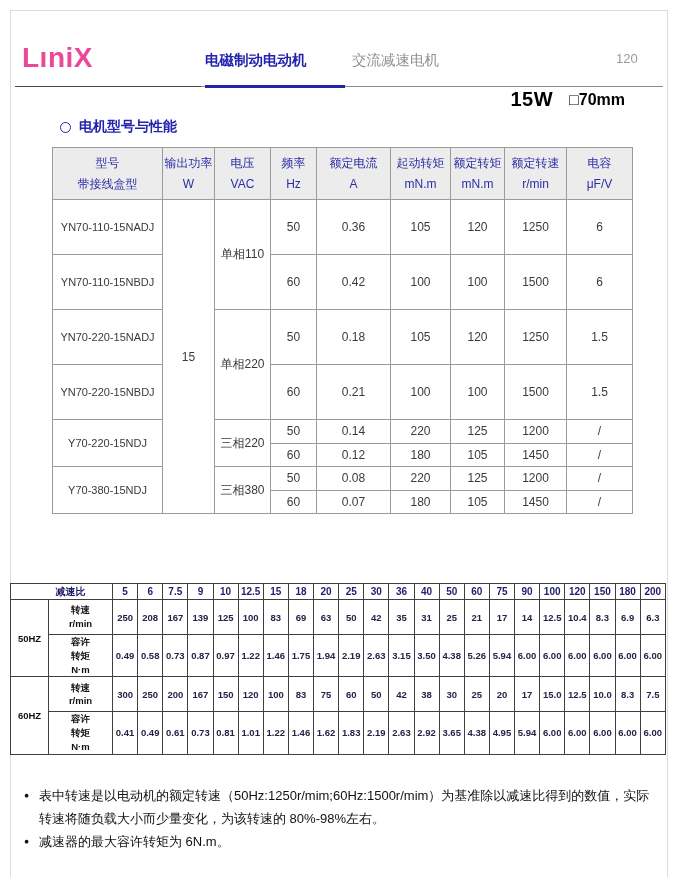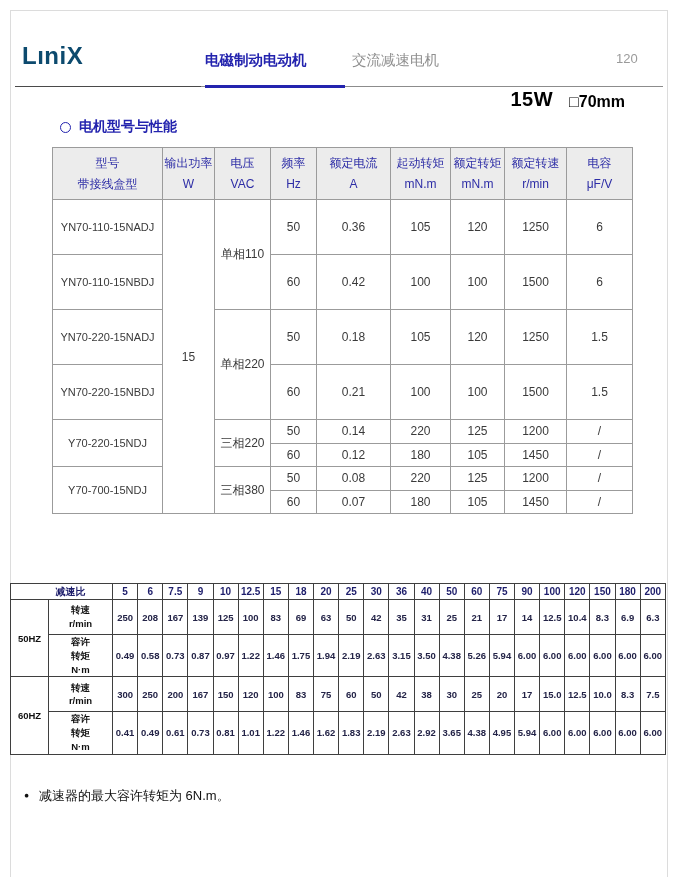--- a/index.html
+++ b/index.html
@@ -2,30 +2,30 @@
 <html><head>
 <meta charset="utf-8">
 <style>
   * { margin:0; padding:0; box-sizing:border-box; }
   html,body { width:678px; height:877px; background:#ffffff; font-family:"Liberation Sans","DejaVu Sans",sans-serif; }
   .page { position:relative; width:678px; height:877px; background:#fff; overflow:hidden; }
   .page-frame { position:absolute; left:10px; top:10px; width:658px; height:867px;
     border:1px solid #dcdcdc; border-bottom:none; pointer-events:none; }
 
   
-  .brand { position:absolute; left:22px; top:42px; font-size:24px; font-weight:900;
-    color:#0c4a6e; letter-spacing:.5px; }
+  .brand { position:absolute; left:22px; top:42px; font-size:28px; font-weight:900;
+    color:#ec4899; letter-spacing:.5px; }
   .tab-active { position:absolute; left:205px; top:51px; font-size:14.5px; font-weight:700; color:#2323ae; }
   .tab-inactive { position:absolute; left:352px; top:51px; font-size:14.5px; color:#8f8f8f; }
   .page-num { position:absolute; left:616px; top:51px; font-size:13px; color:#9a9a9a; }
   .header-rule { position:absolute; left:15px; top:86px; width:648px; height:1px; background:#8c8c8c; }
   .header-rule-dark { position:absolute; left:15px; top:86px; width:186px; height:1px; background:#4a4a4a; }
   .tab-underline { position:absolute; left:205px; top:85px; width:140px; height:3px; background:#2323ae; }
 
-  .size-title { position:absolute; top:88px; right:53px; display:flex; align-items:flex-end; gap:16px; color:#000; }
+  .size-title { position:absolute; top:88px; right:53px; display:flex; align-items:center; gap:16px; color:#000; }
   .size-title .power { font-size:20px; font-weight:700; letter-spacing:.5px; }
   .size-title .frame { font-size:16px; font-weight:700; }
 
   
   .section-title { position:absolute; display:flex; align-items:center; gap:8px;
     color:#2323ae; font-size:14px; font-weight:700; }
   .section-title .circle { width:11px; height:11px; border:1.5px solid #2323ae; border-radius:50%; flex:0 0 auto; }
   #sec1 { left:60px; top:118px; }
   #sec2 { left:40px; top:551px; }
 
@@ -166,21 +166,21 @@
         </tr>
         <tr class="short">
           <td>60</td>
           <td>0.12</td>
           <td>180</td>
           <td>105</td>
           <td>1450</td>
           <td>/</td>
         </tr>
         <tr class="short">
-          <td rowspan="2" class="model">Y70-700-15NDJ</td>
+          <td rowspan="2" class="model">Y70-380-15NDJ</td>
           <td rowspan="2">三相380</td>
           <td>50</td>
           <td>0.08</td>
           <td>220</td>
           <td>125</td>
           <td>1200</td>
           <td>/</td>
         </tr>
         <tr class="short">
           <td>60</td>
@@ -332,15 +332,16 @@
           <td class="val">6.00</td>
           <td class="val">6.00</td>
           <td class="val">6.00</td>
           <td class="val">6.00</td>
           <td class="val">6.00</td>
         </tr>
       </tbody>
   </table>
 
   <ul class="notes">
+      <li>表中转速是以电动机的额定转速（50Hz:1250r/mim;60Hz:1500r/mim）为基准除以减速比得到的数值，实际转速将随负载大小而少量变化，为该转速的 80%-98%左右。</li>
       <li>减速器的最大容许转矩为 6N.m。</li>
     </ul>
 </div>
 
 </body></html>

